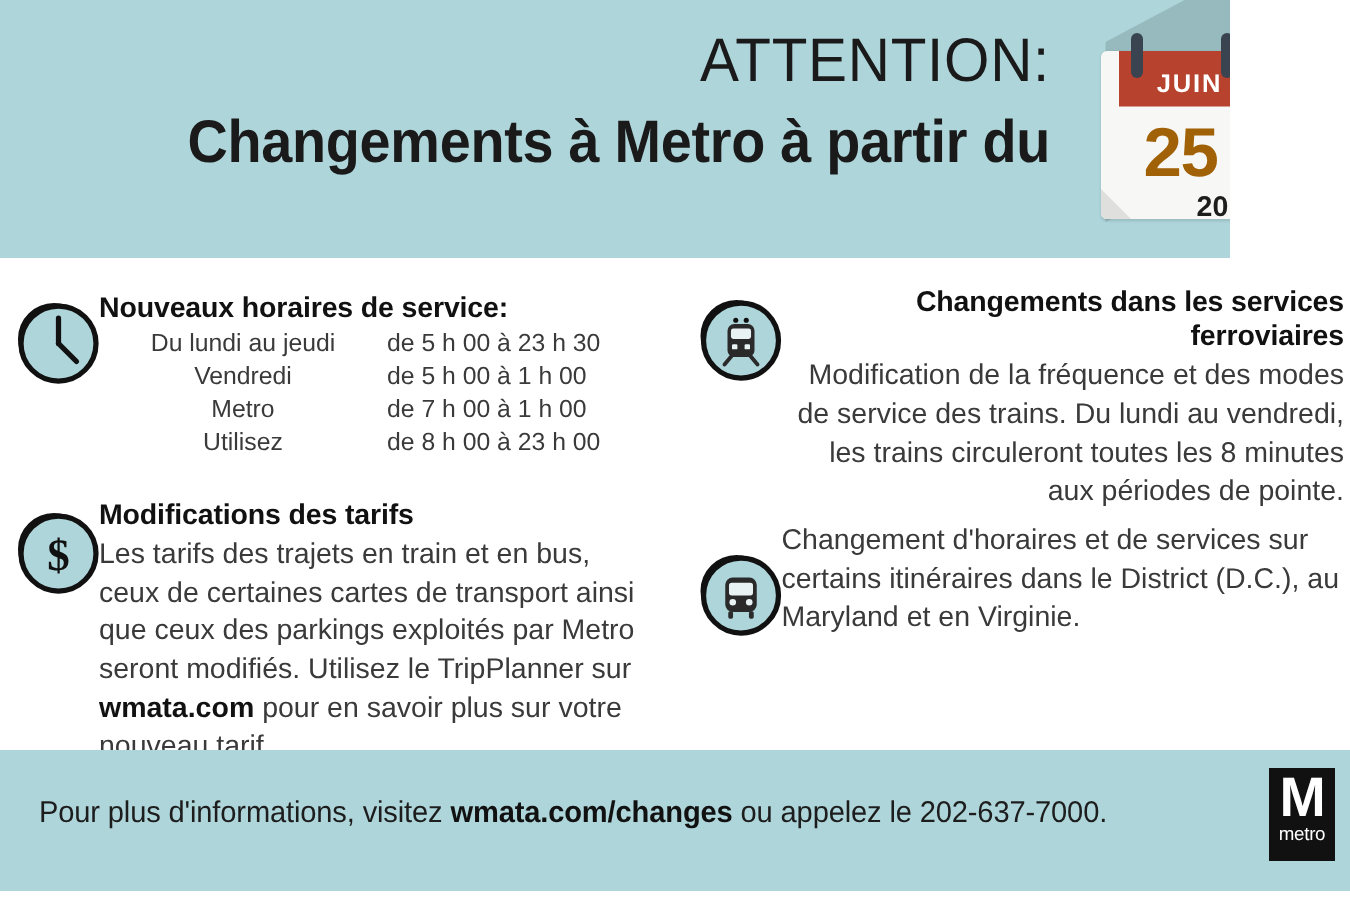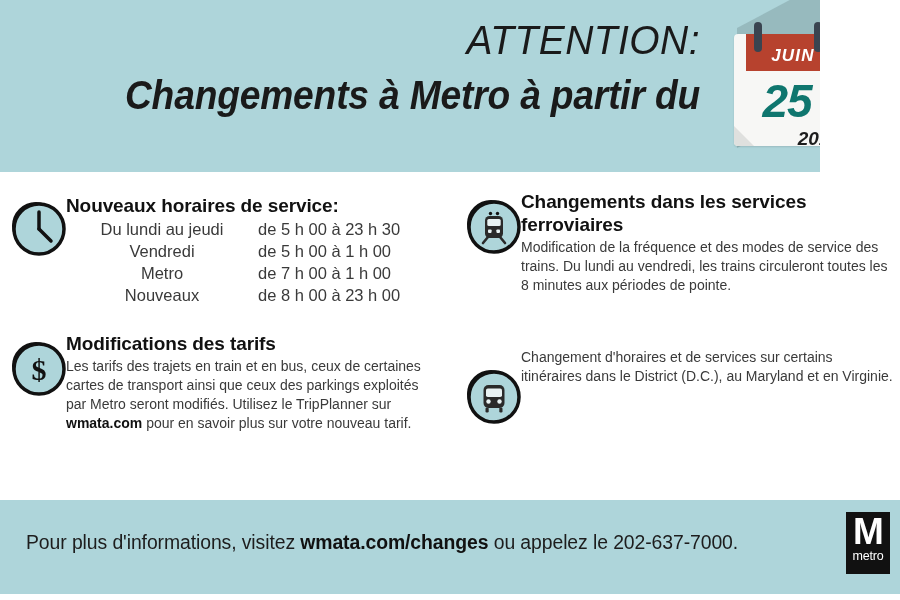--- a/index.html
+++ b/index.html
@@ -19,21 +19,20 @@
     box-sizing: border-box;
   }
 
   
   .header-band {
     position: absolute;
     left: 0; top: 0;
     width: 820px; height: 172px;
     background: #aed5da;
     overflow: hidden;
-    font-style: italic;
   }
   .header-text {
     position: absolute;
     left: 20px; top: 18px;
     width: 680px;
     text-align: right;
     color: #1a1a1a;
   }
   .attention-line {
     font-size: 41px;
@@ -101,21 +100,21 @@
     font-weight: bold;
     letter-spacing: 1.2px;
     padding-top: 6px;
     box-sizing: border-box;
     margin-left: 12px;
   }
   .cal-day {
     text-align: center;
     font-size: 46px;
     font-weight: bold;
-    color: #0f766e;
+    color: #a16207;
     line-height: 1;
     margin-top: 7px;
     letter-spacing: -1px;
   }
   .cal-year {
     text-align: right;
     font-size: 19px;
     font-weight: bold;
     color: #1d1d1d;
     margin-top: 4px;
@@ -154,21 +153,21 @@
   .block-body { position: absolute; }
   .block-title {
     font-size: 19px;
     font-weight: bold;
     color: #111111;
     line-height: 1.22;
     letter-spacing: -0.1px;
     margin: 0 0 2px 0;
   }
   .block-text {
-    font-size: 14px;
+    font-size: 19px;
     color: #3a3a3a;
     line-height: 1.35;
     margin: 0;
     font-weight: 400;
   }
   .block-text b { color: #111111; font-weight: bold; }
 
   
   .sched { border-collapse: collapse; margin-top: 1px; }
   .sched td {
@@ -276,21 +275,21 @@
               </tr>
               <tr>
                 <td class="day">Vendredi</td>
                 <td class="time">de 5 h 00 à 1 h 00</td>
               </tr>
               <tr>
                 <td class="day">Metro</td>
                 <td class="time">de 7 h 00 à 1 h 00</td>
               </tr>
               <tr>
-                <td class="day">Nouveaux</td>
+                <td class="day">Utilisez</td>
                 <td class="time">de 8 h 00 à 23 h 00</td>
               </tr>
             </tbody>
           </table>
         </div>
       </div>
 
       <div class="block" style="left:0;top:160px;width:450px;">
         <div class="icon-circle" style="left:12px;top:10px;">
           <svg width="54" height="54" viewBox="0 0 54 54">
@@ -315,21 +314,21 @@
             <circle cx="23.5" cy="13.5" r="1.7" fill="#111111"></circle>
             <circle cx="30.5" cy="13.5" r="1.7" fill="#111111"></circle>
             <rect x="18" y="16" width="18" height="22" rx="4.5" fill="#2a2a2a"></rect>
             <rect x="20.3" y="19" width="13.4" height="7" rx="1.6" fill="#e9f2f3"></rect>
             <rect x="21" y="29.5" width="3.6" height="3.4" rx="0.8" fill="#e9f2f3"></rect>
             <rect x="29.4" y="29.5" width="3.6" height="3.4" rx="0.8" fill="#e9f2f3"></rect>
             <line x1="21" y1="37" x2="16" y2="43" stroke="#2a2a2a" stroke-width="2.6" stroke-linecap="round"></line>
             <line x1="33" y1="37" x2="38" y2="43" stroke="#2a2a2a" stroke-width="2.6" stroke-linecap="round"></line>
           </svg>
         </div>
-        <div class="block-body" style="left:66px;top:0px;width:375px;">
+        <div class="block-body" style="left:66px;top:0px;width:375px;text-align:right;">
           <p class="block-title">Changements dans les services ferroviaires</p>
           <p class="block-text">Modification de la fréquence et des modes de service des trains. Du lundi au vendredi, les  trains circuleront toutes les 8 minutes aux périodes de pointe.</p>
         </div>
       </div>
 
       <div class="block" style="left:0;top:168px;width:445px;">
         <div class="icon-circle" style="left:12px;top:30px;">
           <svg width="54" height="54" viewBox="0 0 54 54">
             <circle cx="27" cy="27" r="25" fill="#aed5da" stroke="#111111" stroke-width="3.5"></circle>
             <rect x="16.5" y="15" width="21" height="23" rx="5" fill="#2a2a2a"></rect>

